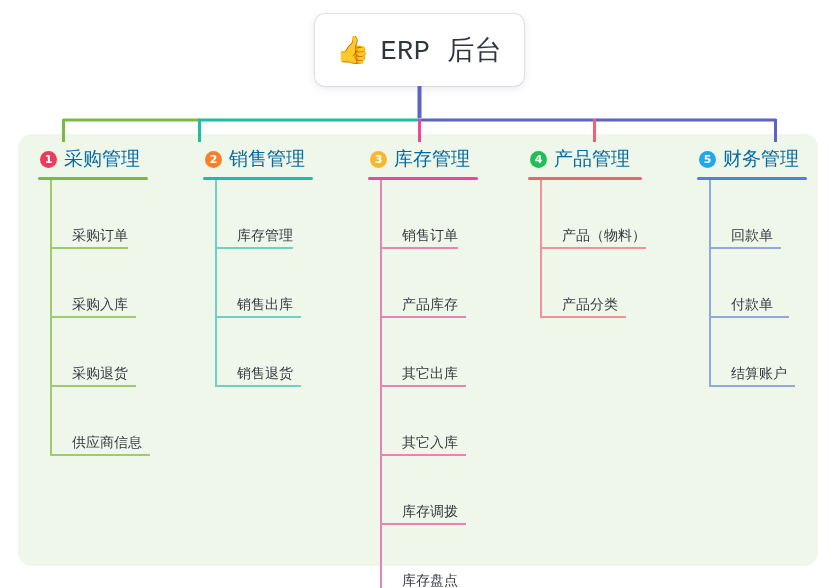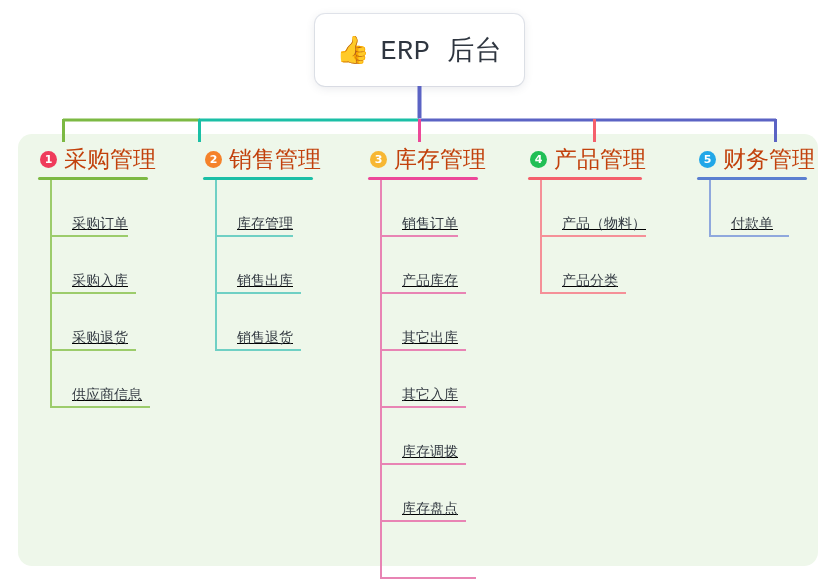--- a/index.html
+++ b/index.html
@@ -49,31 +49,31 @@
     height:26px;white-space:nowrap;
     padding-left:2px;
   }
   .badge{
     width:17px;height:17px;border-radius:50%;
     display:flex;align-items:center;justify-content:center;
     color:#fff;font-size:11px;font-weight:bold;
     flex:0 0 auto;
     font-family:"DejaVu Sans",sans-serif;
   }
-  .branch-title{font-size:23px;color:#c2410c;}
+  .branch-title{font-size:19px;color:#0369a1;}
   .branch-rule{height:3px;border-radius:2px;margin-top:5px;}
 
   
   .items{position:relative;margin-left:12px;padding-left:0;}
   .spine{position:absolute;left:0;top:0;width:2px;height:100%;}
   .item{
     position:relative;
-    height:57px;
+    height:69px;
     box-sizing:border-box;
-    display:flex;align-items:flex-end;text-decoration:underline;
+    display:flex;align-items:flex-end;
   }
   .item-label{
     font-size:14px;color:#333a42;white-space:nowrap;
     padding-left:22px;padding-bottom:4px;
   }
   .item-rule{
     position:absolute;left:0;bottom:0;height:2px;
   }
 </style>
 </head>
@@ -214,19 +214,27 @@
 
   <div class="branch" style="left:697px;">
     <div class="branch-head">
       <span class="badge" style="background:#22a7e8;">5</span>
       <span class="branch-title">财务管理</span>
     </div>
     <div class="branch-rule" style="width:110px;background:#5b7fd0;"></div>
     <div class="items">
       <div class="spine" style="background:#8fa8dd;"></div>
       <div class="item">
+        <span class="item-label">回款单</span>
+        <span class="item-rule" style="width:72px;background:#8fa8dd;"></span>
+      </div>
+      <div class="item">
         <span class="item-label">付款单</span>
         <span class="item-rule" style="width:80px;background:#8fa8dd;"></span>
       </div>
+      <div class="item">
+        <span class="item-label">结算账户</span>
+        <span class="item-rule" style="width:86px;background:#8fa8dd;"></span>
+      </div>
     </div>
   </div>
 
 </div>
 
 </body></html>

